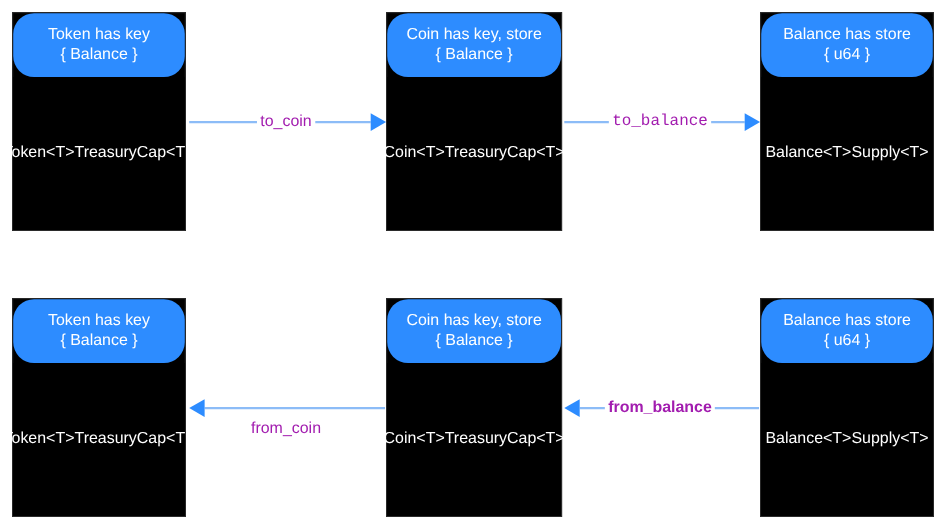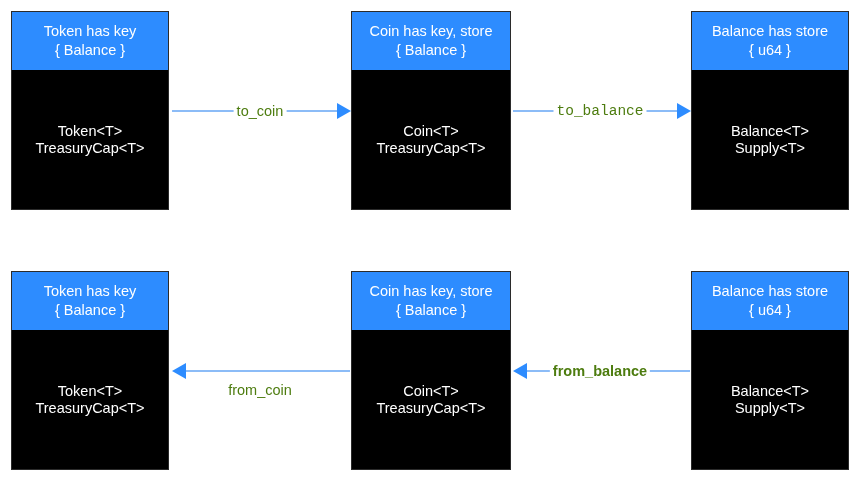--- a/index.html
+++ b/index.html
@@ -38,29 +38,30 @@
     font-size: 14.5px;
     line-height: 19px;
     padding: 9px 4px 10px 4px;
     box-sizing: border-box;
     height: 58px;
     display: flex;
     flex-direction: column;
     justify-content: center;
     align-items: center;
     white-space: nowrap;
+    border-radius: 19px;
   }
   .node-header .hl { display: block; }
 
   .node-body {
     flex: 1;
     background: #000000;
     color: #ffffff;
     display: flex;
-    flex-direction: column;
+    flex-direction: row;
     align-items: center;
     justify-content: center;
     font-size: 14.5px;
     line-height: 17px;
     white-space: nowrap;
   }
 
   
   #node-token-top    { left: 11px;  top: 11px;  width: 158px; height: 199px; }
   #node-coin-top     { left: 351px; top: 11px;  width: 160px; height: 199px; }
@@ -84,21 +85,21 @@
     stroke-width: 2;
     fill: none;
   }
   .edge-head {
     fill: #2d8cff;
   }
   .edge-label {
     position: absolute;
     transform: translate(-50%, -50%);
     background: #ffffff;
-    color: #4d7c0f;
+    color: #a21caf;
     font-size: 14.5px;
     line-height: 17px;
     padding: 0 3px;
     white-space: nowrap;
   }
 
   #label-to-coin     { left: 260px; top: 111px; }
   #label-to-balance  { left: 600px; top: 111px; font-family: Liberation Mono, monospace; }
   #label-from-coin   { left: 260px; top: 390px; }
   #label-from-balance{ left: 600px; top: 371px; font-weight: bold; }

